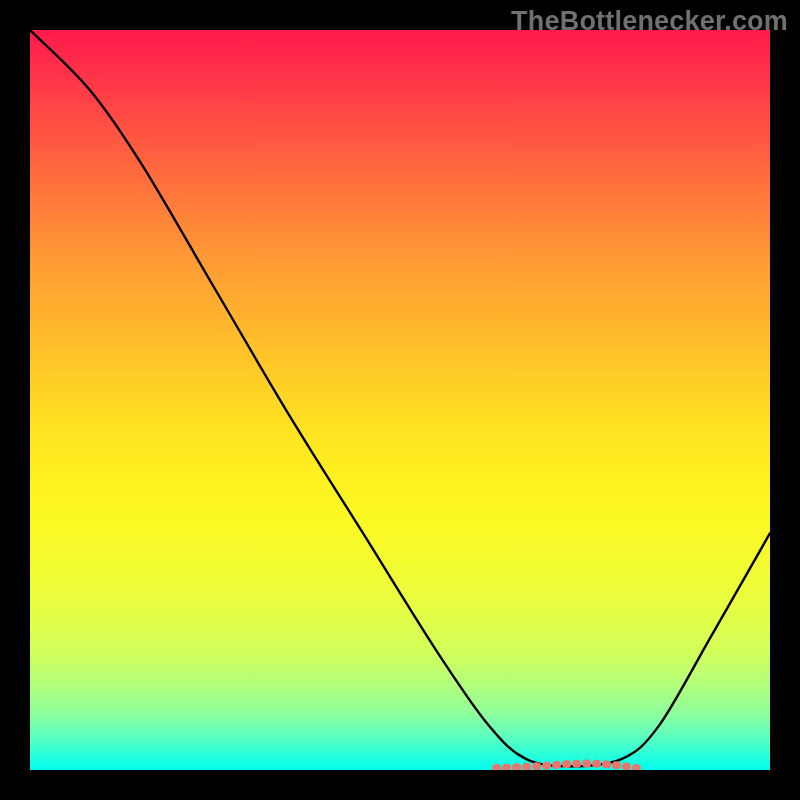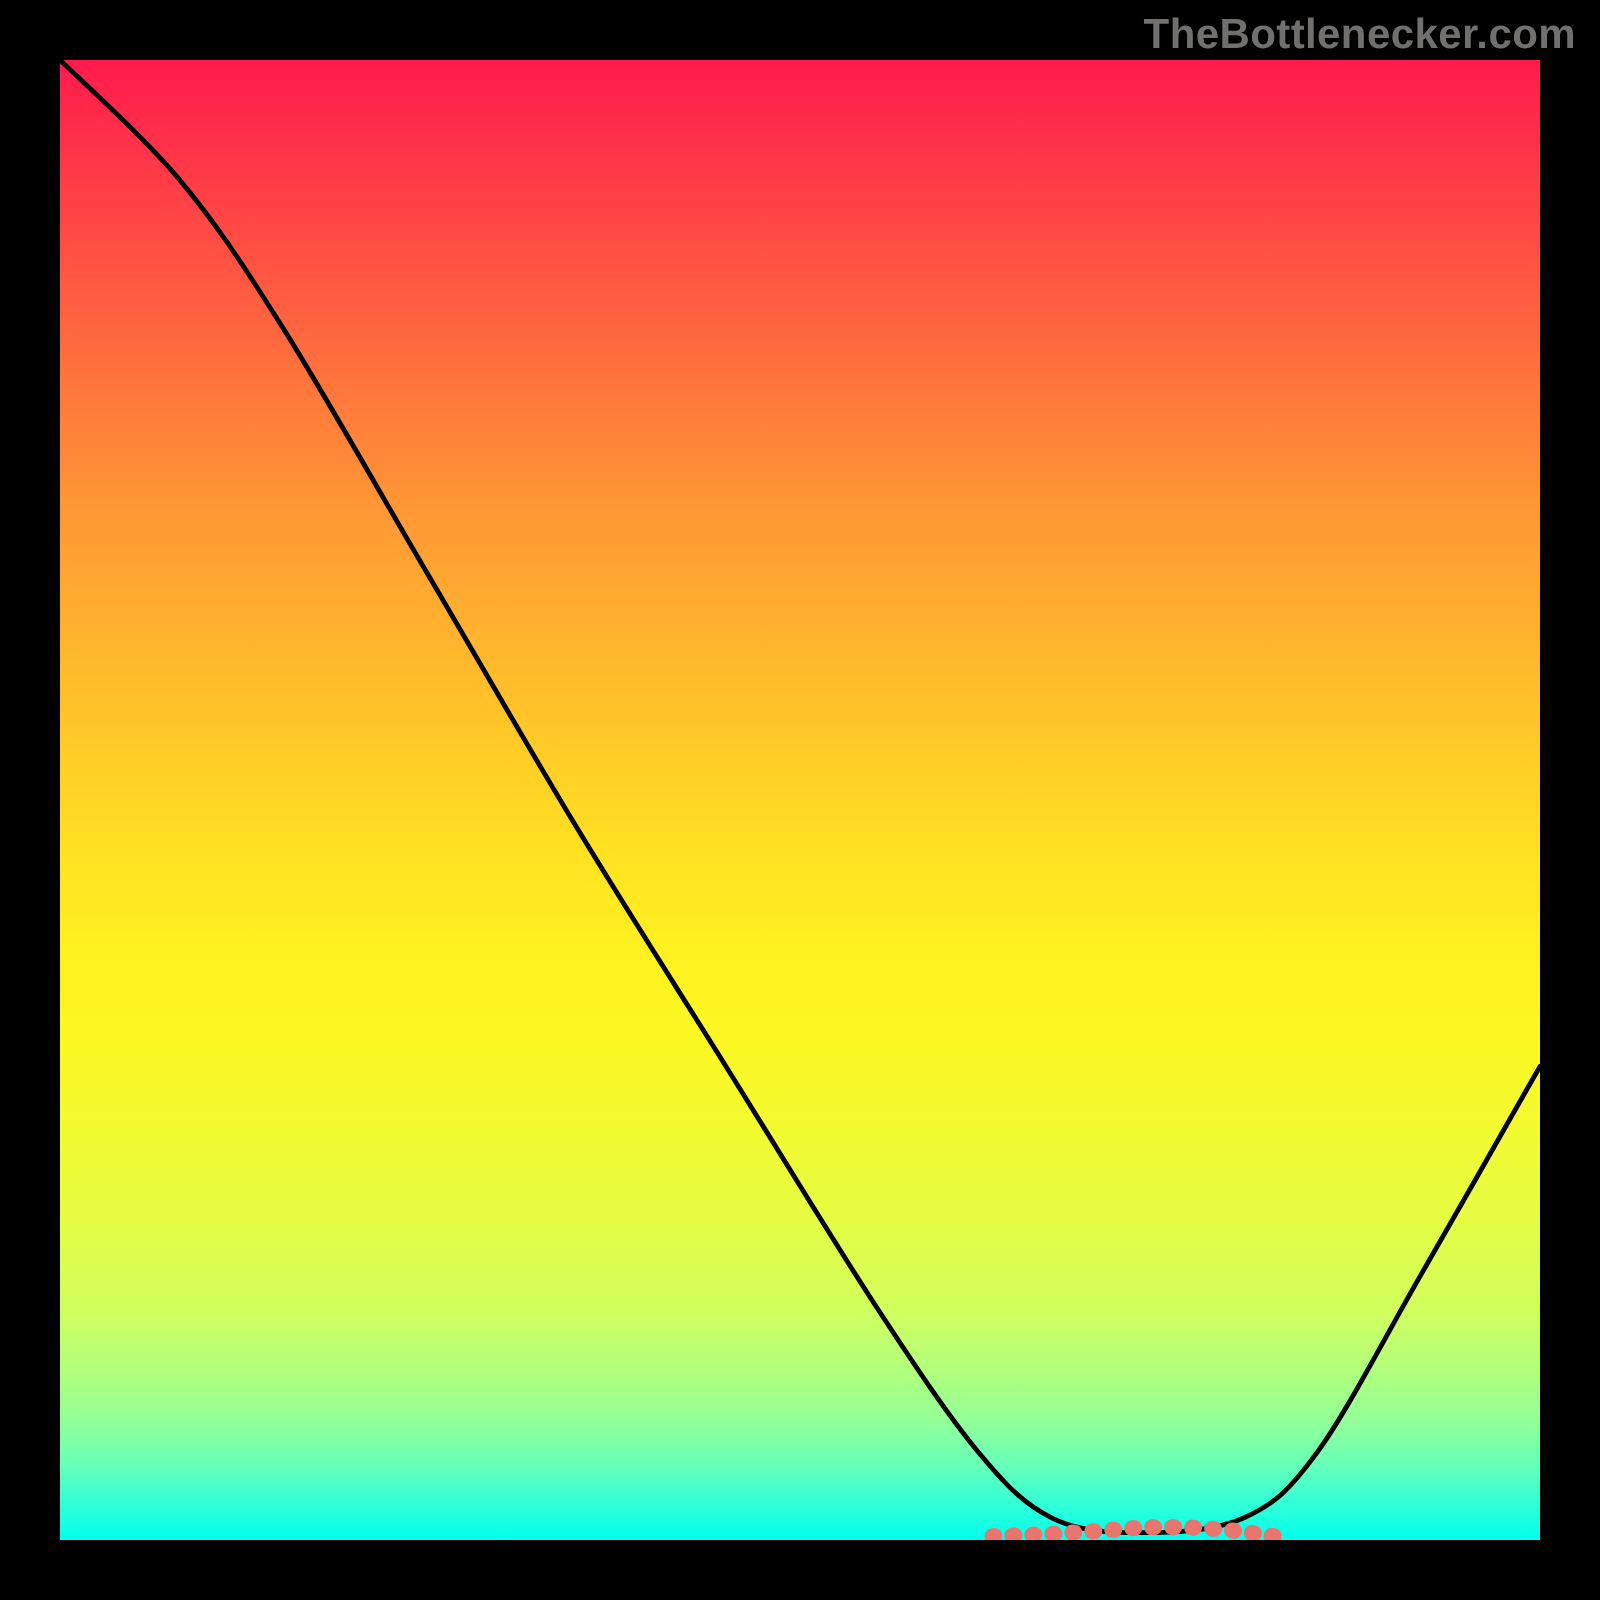--- a/index.html
+++ b/index.html
@@ -37,21 +37,21 @@
       #65ffba 95%,
       #33ffd6 97.5%,
       #00ffee 100%
     );
   }
   .watermark {
     position: absolute;
     top: 6px;
     right: 12px;
     font-family: Arial, Helvetica, sans-serif;
-    font-size: 21px;
+    font-size: 27px;
     font-weight: 600;
     color: #71706f;
     letter-spacing: 0.2px;
   }
   svg.curve {
     position: absolute;
     left: 0;
     top: 0;
     width: 740px;
     height: 740px;

